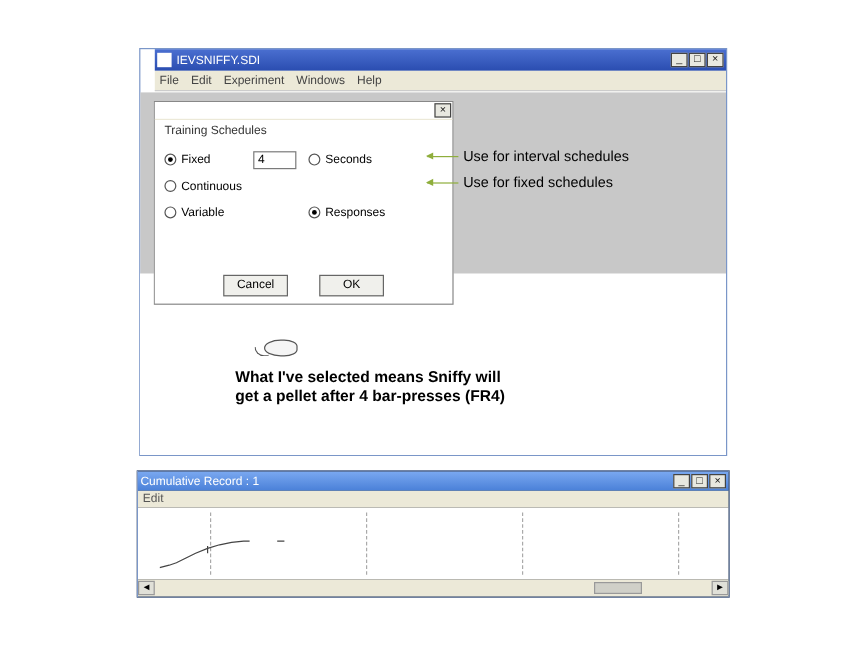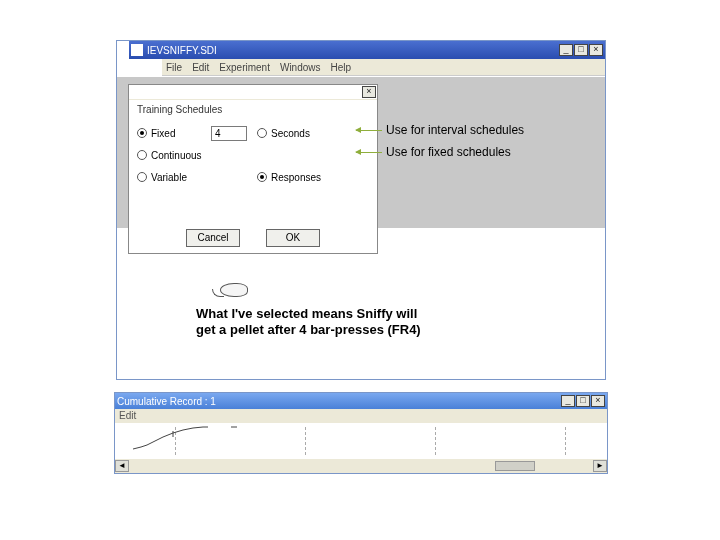--- a/index.html
+++ b/index.html
@@ -53,21 +53,20 @@
   .menubar {
     height: 17px;
     background: #ece9d8;
     border-bottom: 1px solid #ccc;
     display: flex;
     align-items: center;
     padding: 0 4px;
     gap: 10px;
     font-size: 10px;
     color: #444;
-    margin-left: 33px;
   }
   .menubar span { cursor: pointer; }
   .content-3d {
     position: absolute;
     top: 36px; left: 0; right: 0; bottom: 0;
     background: #c8c8c8;
     overflow: hidden;
   }
   .floor {
     position: absolute;
@@ -201,21 +200,21 @@
     font-size: 13px;
     font-weight: bold;
     line-height: 1.25;
     color: #000;
   }
   .cum-window {
     position: absolute;
     left: 114px;
     top: 392px;
     width: 494px;
-    height: 82px;
+    height: 106px;
     border: 1px solid #7a96c8;
     background: #000000;
   }
   .cum-title {
     height: 16px;
     background: linear-gradient(to bottom, #7aa8f0, #4a80d8);
     color: #fff;
     font-size: 10px;
     display: flex;
     align-items: center;

